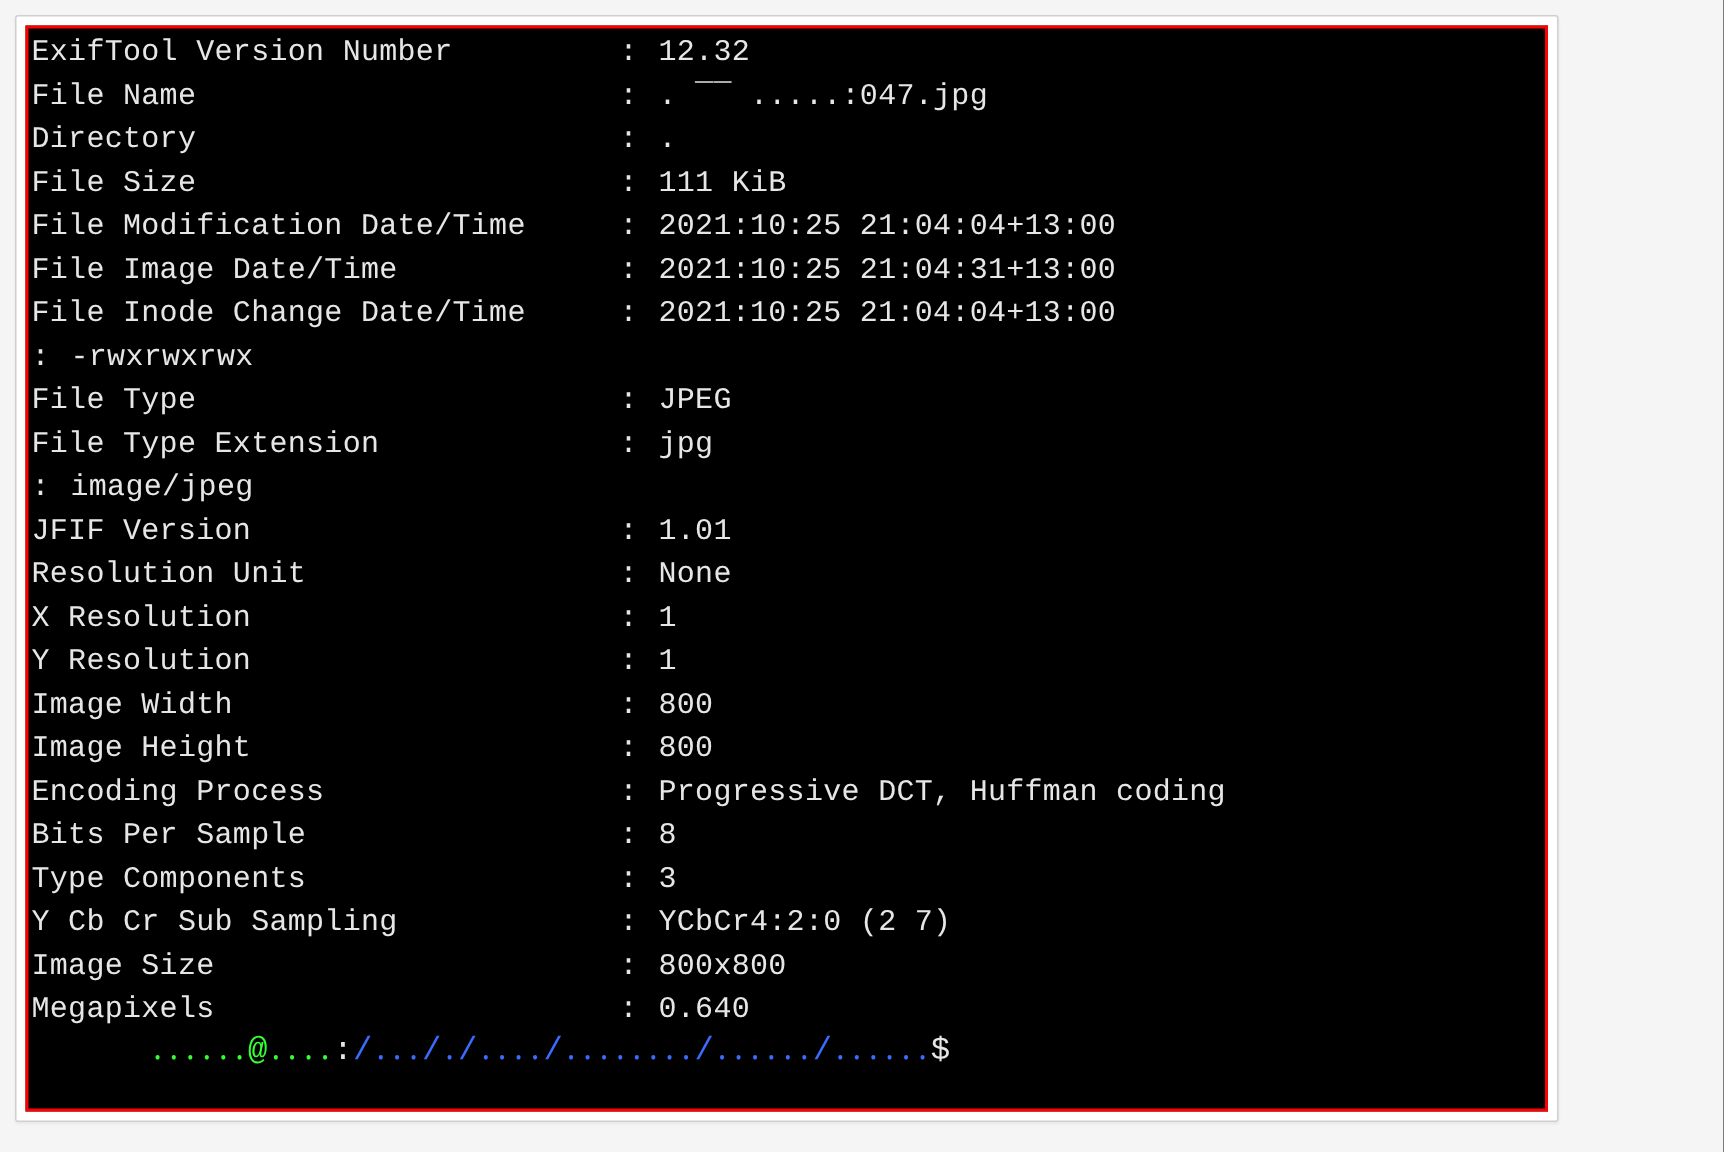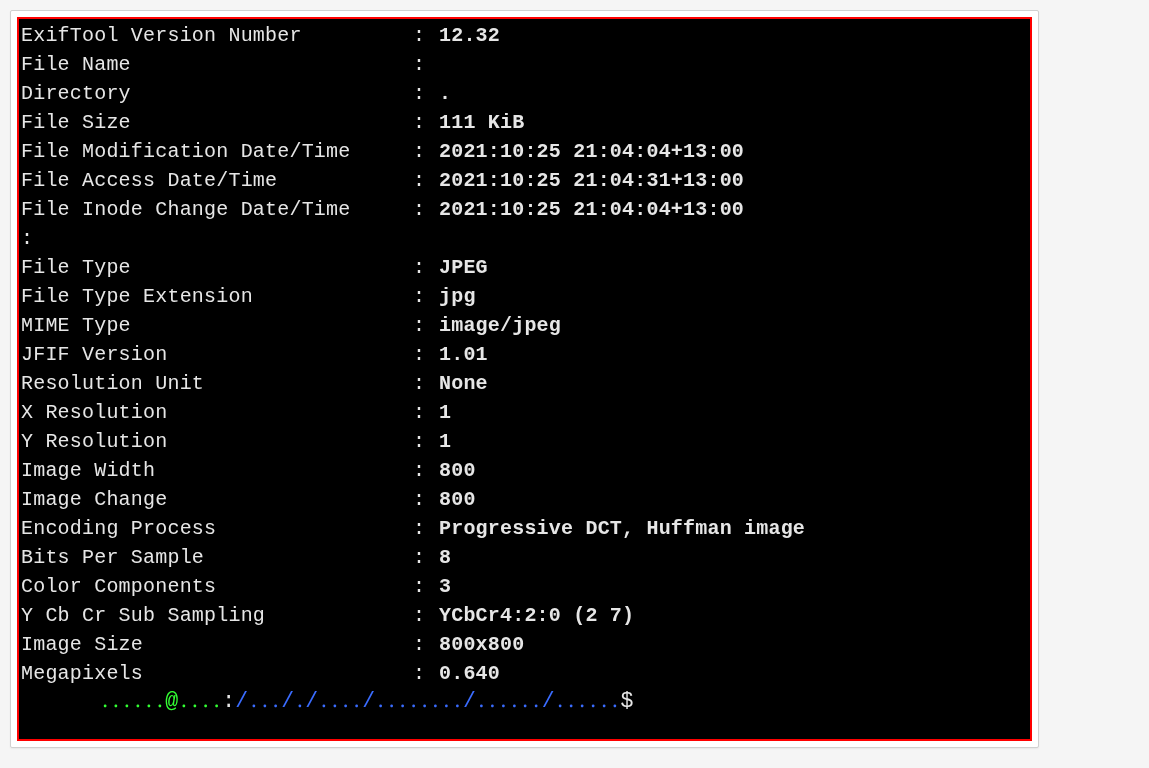--- a/index.html
+++ b/index.html
@@ -40,21 +40,20 @@
     .lbl {
       width: 392px;
       flex-shrink: 0;
     }
     .sep {
       width: 26px;
       flex-shrink: 0;
     }
     .val {
       flex: 1 1 auto;
-      font-weight: bold;
     }
     .prompt-line {
       font-size: 21.5px;
       line-height: 29px;
       white-space: pre;
       letter-spacing: 0.2px;
       position: absolute;
       bottom: -6px;
       left: 2px;
     }
@@ -69,61 +68,62 @@
   <div class="terminal">
 
     <div class="line">
       <span class="lbl">ExifTool Version Number</span>
       <span class="sep">:</span>
       <span class="val">12.32</span>
     </div>
     <div class="line">
       <span class="lbl">File Name</span>
       <span class="sep">:</span>
+      <span class="val">. ‾‾ .....:047.jpg</span>
     </div>
     <div class="line">
       <span class="lbl">Directory</span>
       <span class="sep">:</span>
       <span class="val">.</span>
     </div>
     <div class="line">
       <span class="lbl">File Size</span>
       <span class="sep">:</span>
       <span class="val">111 KiB</span>
     </div>
     <div class="line">
       <span class="lbl">File Modification Date/Time</span>
       <span class="sep">:</span>
       <span class="val">2021:10:25 21:04:04+13:00</span>
     </div>
     <div class="line">
-      <span class="lbl">File Access Date/Time</span>
+      <span class="lbl">File Image Date/Time</span>
       <span class="sep">:</span>
       <span class="val">2021:10:25 21:04:31+13:00</span>
     </div>
     <div class="line">
       <span class="lbl">File Inode Change Date/Time</span>
       <span class="sep">:</span>
       <span class="val">2021:10:25 21:04:04+13:00</span>
     </div>
     <div class="line">
       <span class="sep">:</span>
+      <span class="val">-rwxrwxrwx</span>
     </div>
     <div class="line">
       <span class="lbl">File Type</span>
       <span class="sep">:</span>
       <span class="val">JPEG</span>
     </div>
     <div class="line">
       <span class="lbl">File Type Extension</span>
       <span class="sep">:</span>
       <span class="val">jpg</span>
     </div>
     <div class="line">
-      <span class="lbl">MIME Type</span>
       <span class="sep">:</span>
       <span class="val">image/jpeg</span>
     </div>
     <div class="line">
       <span class="lbl">JFIF Version</span>
       <span class="sep">:</span>
       <span class="val">1.01</span>
     </div>
     <div class="line">
       <span class="lbl">Resolution Unit</span>
@@ -139,36 +139,36 @@
       <span class="lbl">Y Resolution</span>
       <span class="sep">:</span>
       <span class="val">1</span>
     </div>
     <div class="line">
       <span class="lbl">Image Width</span>
       <span class="sep">:</span>
       <span class="val">800</span>
     </div>
     <div class="line">
-      <span class="lbl">Image Change</span>
+      <span class="lbl">Image Height</span>
       <span class="sep">:</span>
       <span class="val">800</span>
     </div>
     <div class="line">
       <span class="lbl">Encoding Process</span>
       <span class="sep">:</span>
-      <span class="val">Progressive DCT, Huffman image</span>
+      <span class="val">Progressive DCT, Huffman coding</span>
     </div>
     <div class="line">
       <span class="lbl">Bits Per Sample</span>
       <span class="sep">:</span>
       <span class="val">8</span>
     </div>
     <div class="line">
-      <span class="lbl">Color Components</span>
+      <span class="lbl">Type Components</span>
       <span class="sep">:</span>
       <span class="val">3</span>
     </div>
     <div class="line">
       <span class="lbl">Y Cb Cr Sub Sampling</span>
       <span class="sep">:</span>
       <span class="val">YCbCr4:2:0 (2 7)</span>
     </div>
     <div class="line">
       <span class="lbl">Image Size</span>

